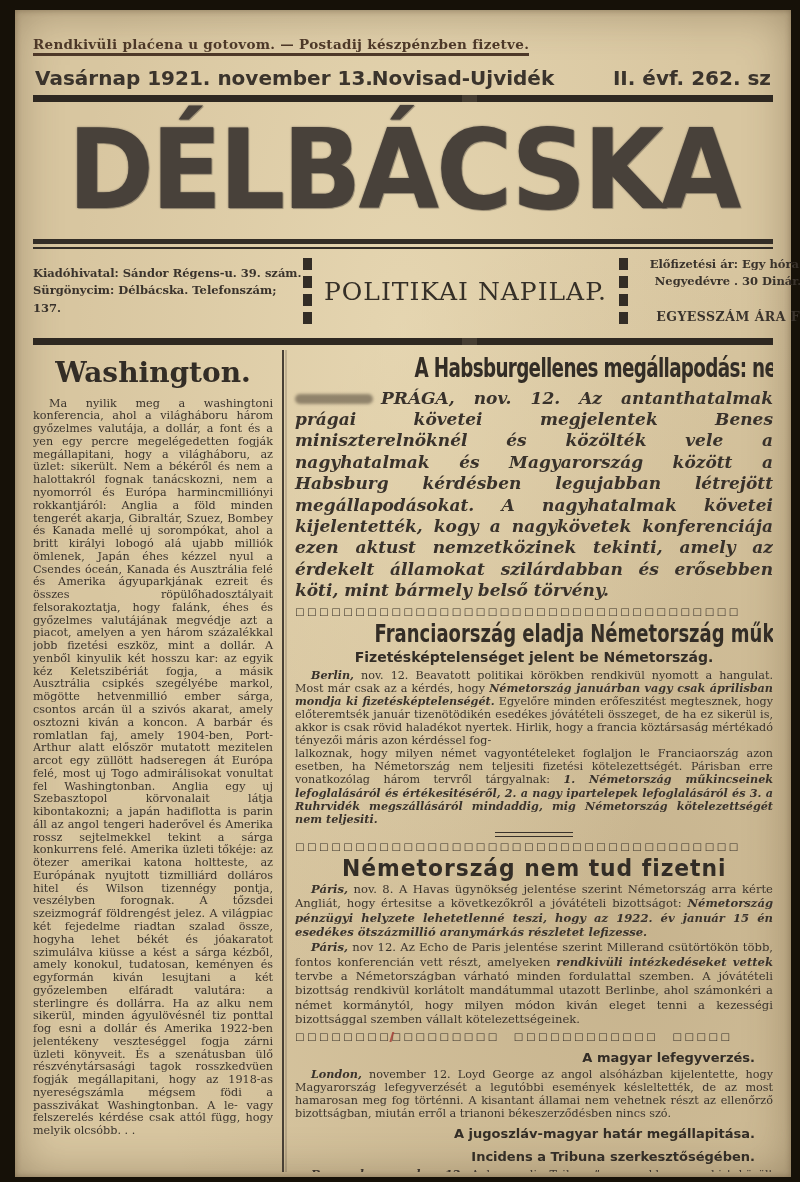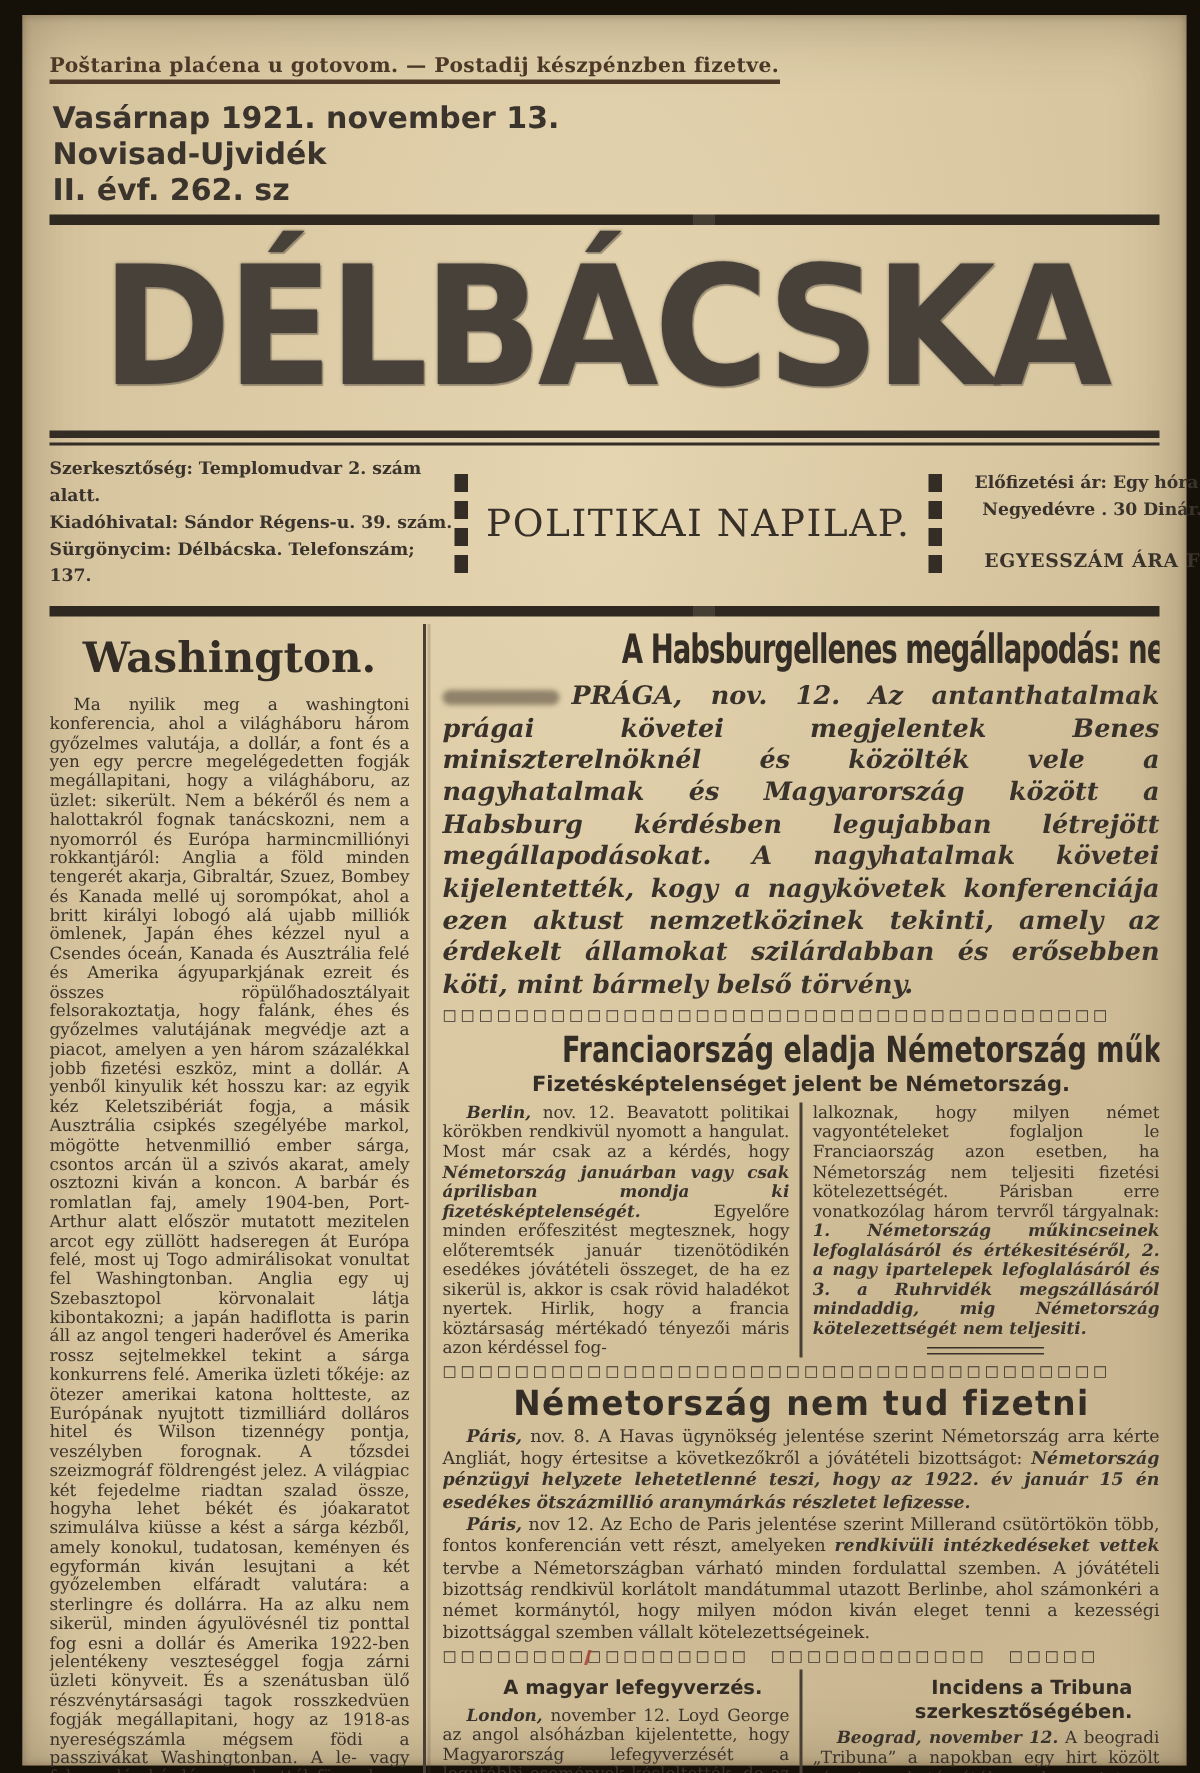--- a/index.html
+++ b/index.html
@@ -18,21 +18,21 @@
     box-sizing:border-box;
     padding:0 18px;
     color:#3a332c;
   }
   
   .mailing{margin-top:26px;font-weight:bold;font-size:13.5px;color:#4d3828;letter-spacing:.3px;}
   .mailing span{border-bottom:3px solid #4d3828;padding-bottom:1px;}
   
   .daterow{display:flex;justify-content:space-between;align-items:baseline;
     font-family:"DejaVu Sans",sans-serif;font-weight:bold;font-size:20px;color:#3b342c;
-    margin-top:14px;padding:0 2px;flex-direction:column;}
+    margin-top:14px;padding:0 2px;}
   .daterow .mid{margin-left:-60px;}
   .bar{height:7px;background:#2e2821;margin-top:5px;
     background:linear-gradient(90deg,#2e2821 0 58%,#463e33 58% 60%,#2e2821 60% 100%);}
   
   .masthead{
     text-align:center;font-family:"DejaVu Sans",sans-serif;font-weight:bold;
     font-size:104px;letter-spacing:-3px;color:#48413a;line-height:1.28;
     transform:scaleY(1.06);transform-origin:center;
     text-shadow:0 0 2px rgba(72,65,58,.65), 1px 1px 0 rgba(72,65,58,.35);
     margin-top:2px;white-space:nowrap;overflow:hidden;
@@ -81,47 +81,46 @@
   .red-tick{position:absolute;left:96px;top:-3px;width:2px;height:15px;background:#a8433a;
     transform:rotate(16deg);opacity:.85;}
 
   .subhead{font-family:"DejaVu Sans",sans-serif;font-weight:bold;font-size:14px;
     text-align:center;margin:1px 0 4px;color:#332d26;}
   .subhead-sm{font-family:"DejaVu Sans",sans-serif;font-weight:bold;font-size:12.8px;
     line-height:1.3;text-align:center;max-width:470px;margin:0 auto 3px;color:#332d26;}
   .subhead-xs{font-family:"DejaVu Sans",sans-serif;font-weight:bold;font-size:13px;
     line-height:1.2;text-align:right;margin:5px 18px 3px;color:#332d26;}
 
-  .twocol{display:flex;align-items:stretch;}
+  .twocol{display:flex;align-items:stretch;flex-direction:column;}
   .tc{flex:1;min-width:0;font-size:11.2px;line-height:1.17;text-align:justify;}
   .end-rule{width:78px;height:3px;border-top:1.5px solid #39322b;border-bottom:1px solid #39322b;margin:6px auto 0;}
   .wide-p{font-size:11.6px;line-height:1.24;text-align:justify;margin-top:1px;}
 </style>
 </head>
 <body>
 
 <div class="paper">
 
   <div class="mailing">
-    <span>Poštarina plaćena u gotovom. — Postadij készpénzben fizetve.</span>
+    <span>Rendkivüli plaćena u gotovom. — Postadij készpénzben fizetve.</span>
   </div>
 
   <div class="daterow">
     <span>Vasárnap 1921. november 13.</span>
     <span class="mid">Novisad-Ujvidék</span>
     <span>II. évf. 262. sz</span>
   </div>
   <div class="bar"></div>
 
   <div class="masthead">DÉLBÁCSKA</div>
   <div class="double-rule"></div>
 
   <div class="infobar">
     <div class="office">
-      <div>Szerkesztőség: Templomudvar 2. szám alatt.</div>
       <div>Kiadóhivatal: Sándor Régens-u. 39. szám.</div>
       <div>Sürgönycim: Délbácska.   Telefonszám; 137.</div>
     </div>
     <div class="subtitle-box">
       <div class="sq-col">
         <div class="sq"></div>
         <div class="sq"></div>
         <div class="sq"></div>
         <div class="sq"></div>
       </div>

